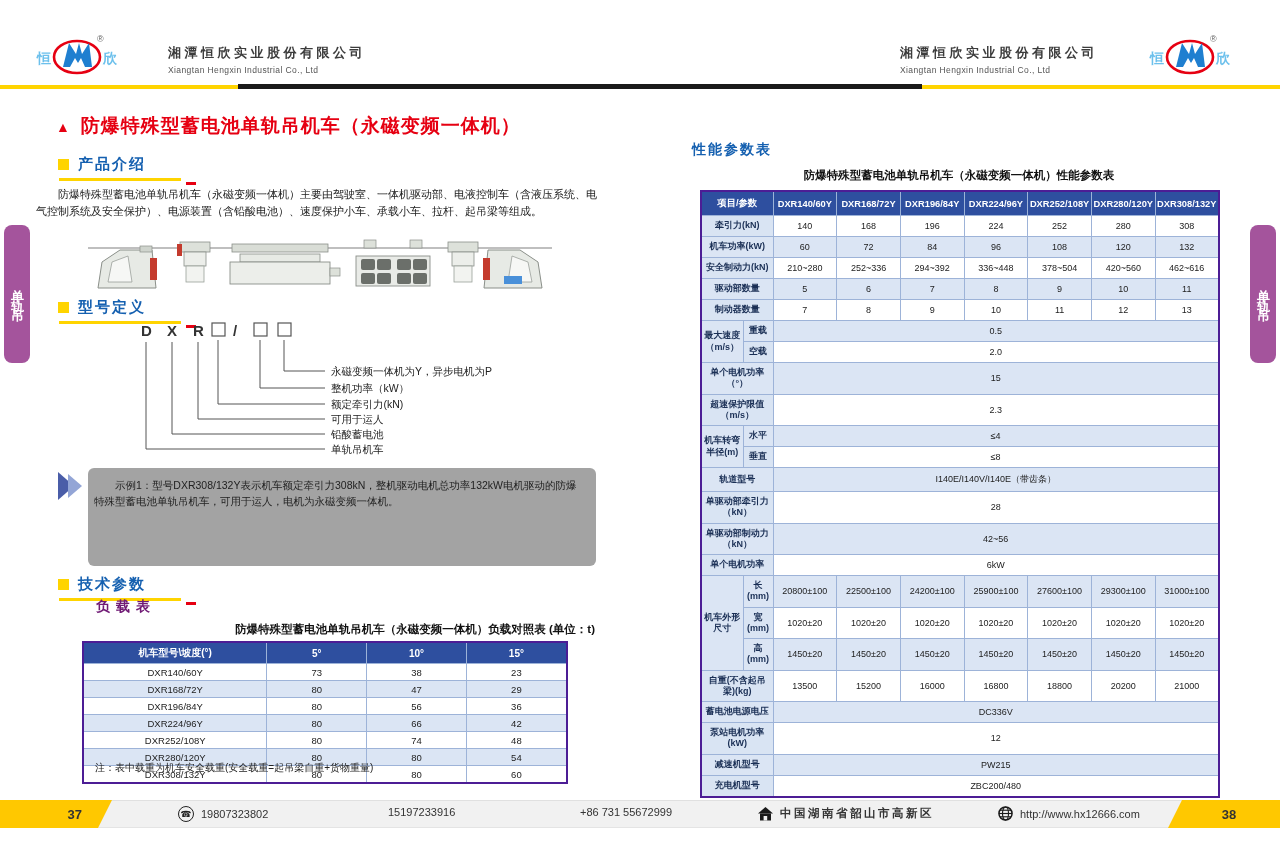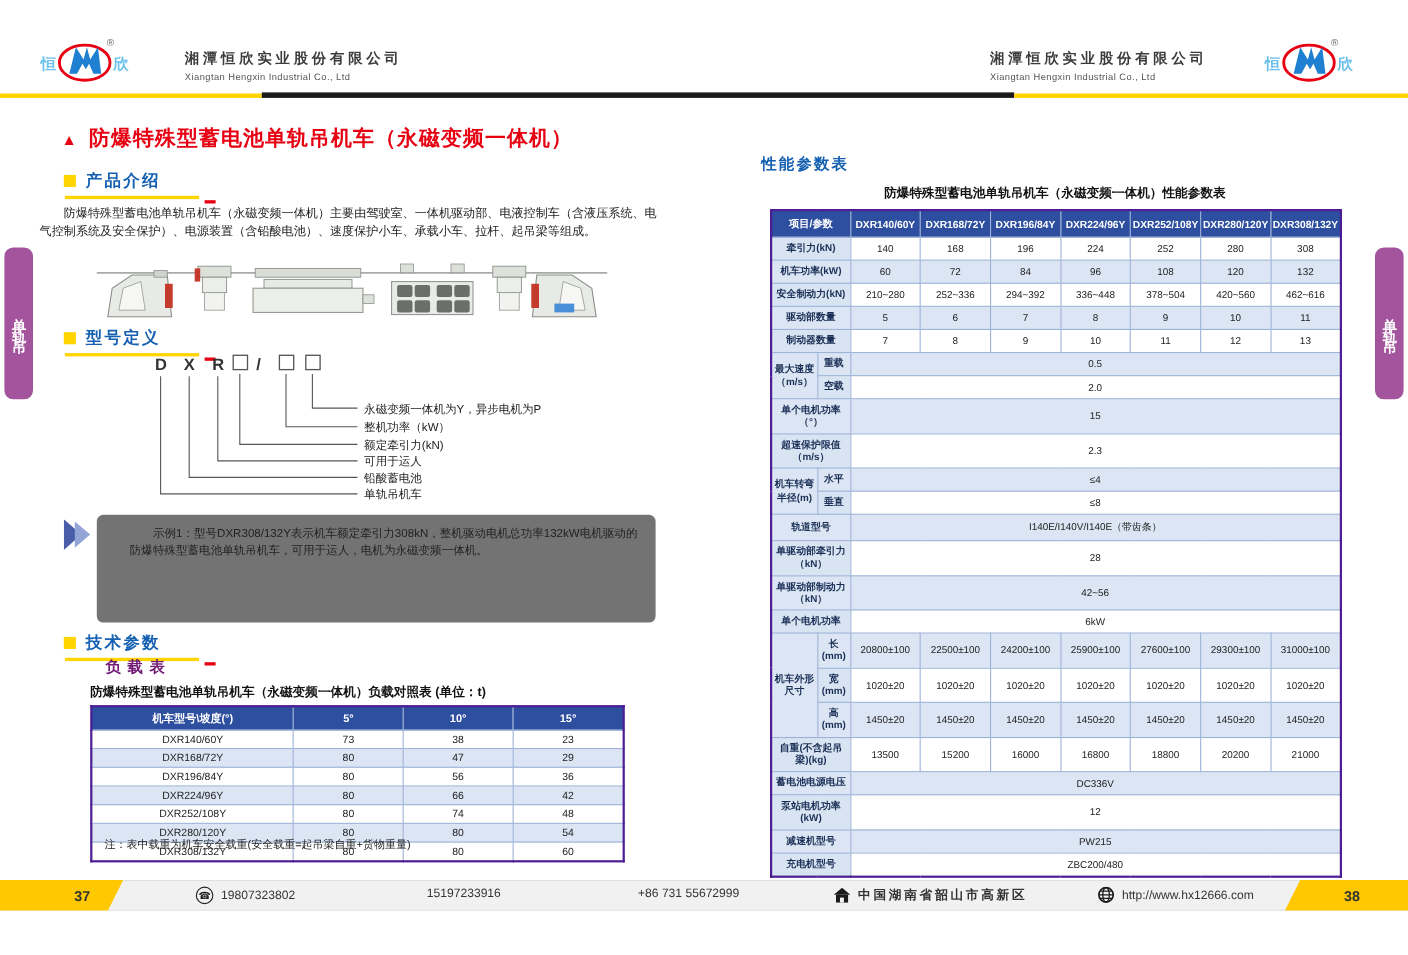--- a/index.html
+++ b/index.html
@@ -38,27 +38,27 @@
   .sec-underline { margin:4px 0 0 1px; width:122px; height:3px; background:#ffd400; position:relative; }
   .sec-underline::after { content:''; position:absolute; right:-15px; bottom:-4px; width:10px; height:3px; background:#e60012; }
 
   .intro-body { position:absolute; left:36px; top:186px; width:562px; font-size:11px; line-height:1.5;
     color:#222; text-indent:2em; }
 
   .product-photo { position:absolute; left:80px; top:232px; }
 
   .model-diagram { position:absolute; left:85px; top:316px; width:560px; height:150px; }
 
-  .example-box { position:absolute; left:88px; top:468px; width:508px; height:98px; background:#737373;
-    border-radius:6px; padding:9px 16px 9px 30px; }
+  .example-box { position:absolute; left:88px; top:468px; width:508px; height:98px; background:#a3a3a3;
+    border-radius:6px; padding:9px 16px 9px 6px; }
   .example-box p { font-size:10.5px; line-height:1.55; color:#222; text-indent:2em; margin-bottom:4px; }
   .example-chevron { position:absolute; left:-30px; top:4px; }
 
   .sub-head { position:absolute; left:96px; top:598px; font-size:14px; font-weight:bold; color:#701a75; letter-spacing:6px; }
-  .load-title { position:absolute; left:82px; top:622px; width:513px; text-align:left; font-size:11.5px; font-weight:bold; color:#111; }
+  .load-title { position:absolute; left:82px; top:622px; width:513px; text-align:right; font-size:11.5px; font-weight:bold; color:#111; }
   .load-table-wrap { position:absolute; left:82px; top:641px; width:486px; }
   .load-note { position:absolute; left:95px; top:761px; font-size:10px; color:#222; }
 
   table { border-collapse:collapse; width:100%; table-layout:fixed; }
   .data-table { border:2px solid #4c1d95; }
   .data-table th, .data-table td { border:1px solid #9db3d8; text-align:center; vertical-align:middle; }
   .data-table thead th { background:#2e4f9f; color:#fff; font-weight:bold; }
   .load-table thead th { font-size:10px; padding:3px 2px; }
   .load-table td { font-size:9.5px; padding:2.5px 2px; color:#222; }
   tr.alt td, tr.alt th.lbl { background:#dbe5f4; }

